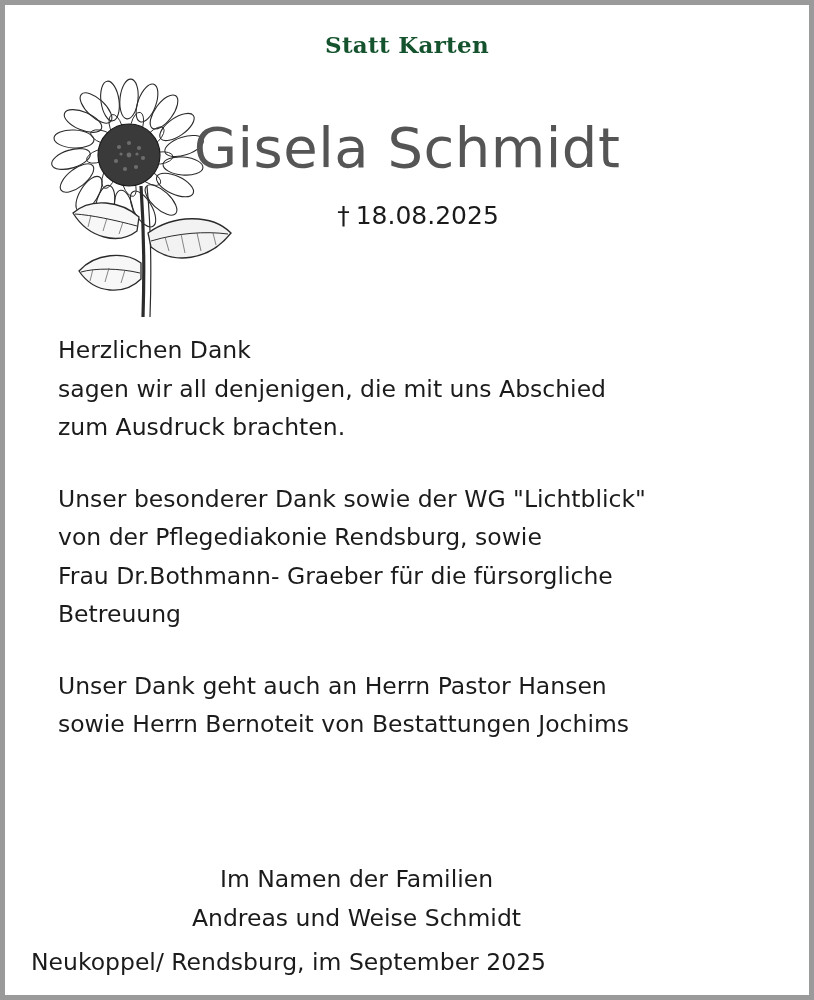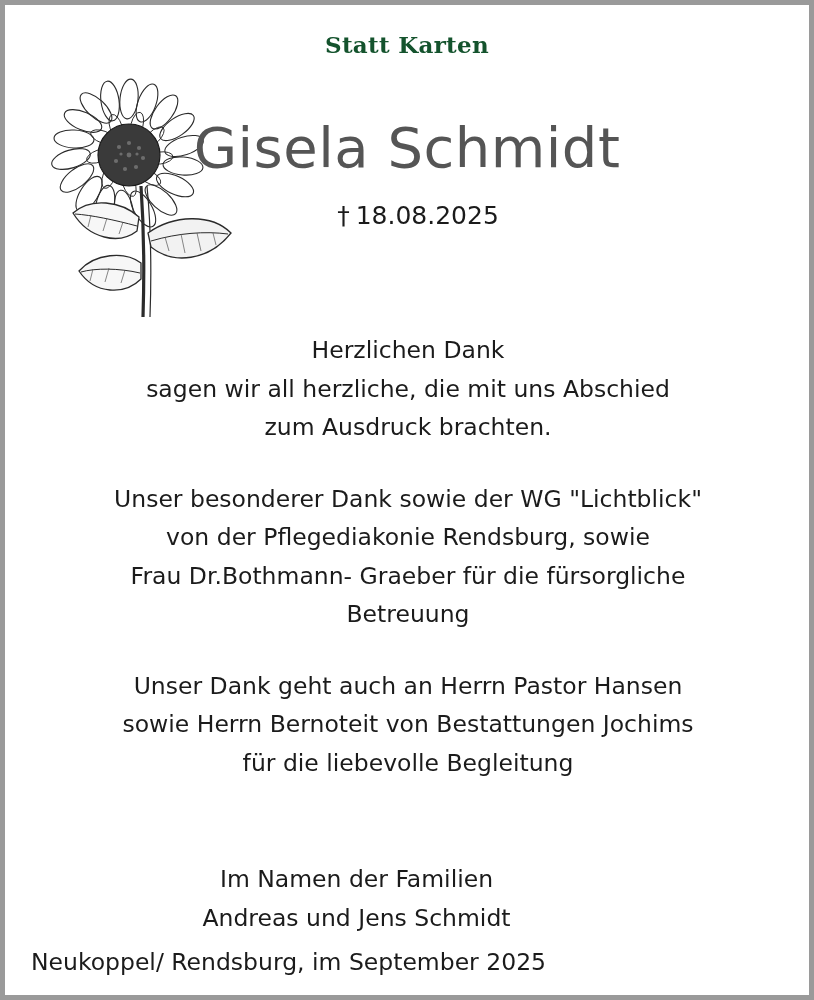--- a/index.html
+++ b/index.html
@@ -77,21 +77,20 @@
 
   
   .body-text {
     position: absolute;
     top: 326px;
     left: 53px;
     width: 700px;
     font-size: 23.5px;
     line-height: 38.5px;
     color: #1b1b1b;
-    text-align: center;
   }
   .para {
     margin: 0 0 33px 0;
   }
   .para:last-child {
     margin-bottom: 0;
   }
   .line {
     white-space: pre;
   }
@@ -218,37 +217,36 @@
 
     <div class="name">Gisela Schmidt</div>
 
     <div class="date">
       <span class="cross">†</span><span>18.08.2025</span>
     </div>
 
     <div class="body-text">
       <div class="para">
         <div class="line">Herzlichen Dank</div>
-        <div class="line">sagen wir all herzliche, die mit uns Abschied</div>
+        <div class="line">sagen wir all denjenigen, die mit uns Abschied</div>
         <div class="line">zum Ausdruck brachten.</div>
       </div>
       <div class="para">
         <div class="line">Unser besonderer Dank sowie der WG "Lichtblick"</div>
         <div class="line">von der Pflegediakonie Rendsburg, sowie</div>
         <div class="line">Frau Dr.Bothmann- Graeber für die fürsorgliche</div>
         <div class="line">Betreuung</div>
       </div>
       <div class="para">
         <div class="line">Unser Dank geht auch an Herrn Pastor Hansen</div>
         <div class="line">sowie Herrn Bernoteit von Bestattungen Jochims</div>
-        <div class="line">für die liebevolle Begleitung</div>
       </div>
     </div>
 
     <div class="signature">
       <div>Im Namen der Familien</div>
-      <div>Andreas und Jens Schmidt</div>
+      <div>Andreas und Weise Schmidt</div>
     </div>
 
     <div class="footer">Neukoppel/ Rendsburg, im September 2025</div>
 
   </div>
 </div>
 
 </body></html>

